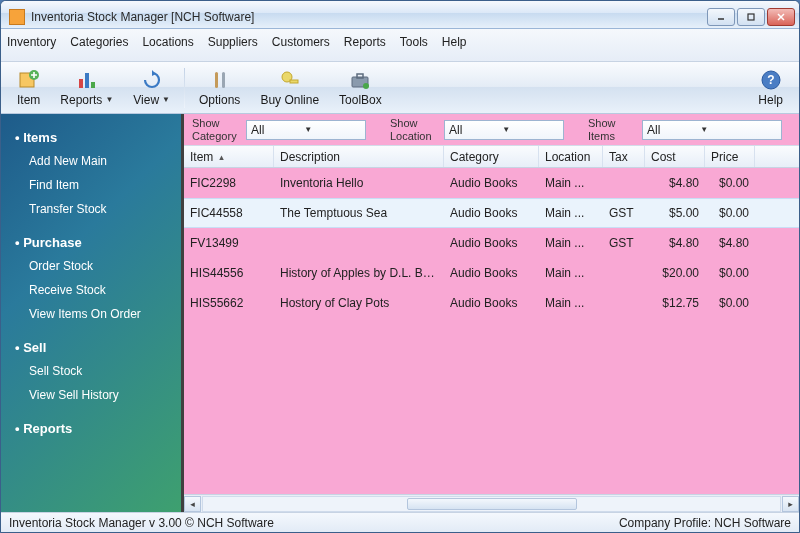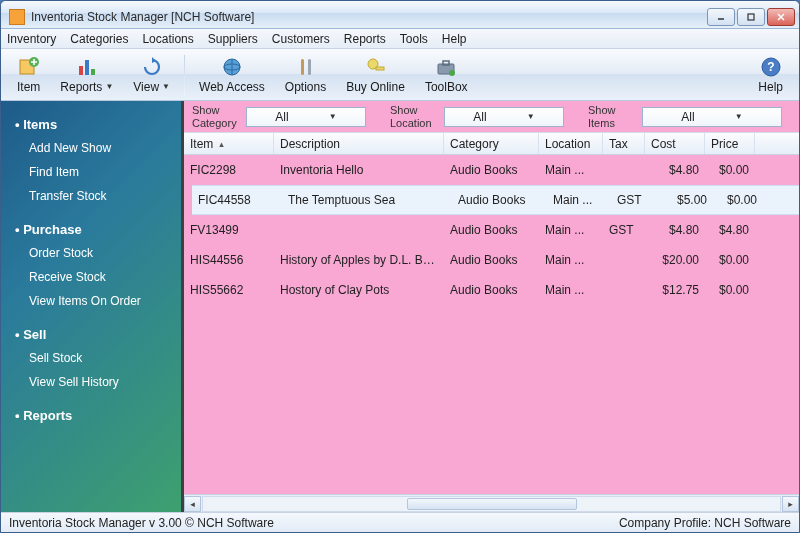--- a/index.html
+++ b/index.html
@@ -5,49 +5,49 @@
 * { box-sizing: border-box; margin: 0; padding: 0; font-family: "Segoe UI", Tahoma, sans-serif; font-size: 12px; }
 body { background: #5a8ac6; display: flex; justify-content: center; align-items: flex-start; }
 .window { width: 800px; height: 533px; background: #fff; border: 1px solid #3b5f8a; border-radius: 6px 6px 0 0; overflow: hidden; display: flex; flex-direction: column; box-shadow: 0 0 8px rgba(0,0,0,0.4); }
 .titlebar { height: 28px; background: linear-gradient(#f6f9fd,#dbe8f7 45%,#c8dbf0 46%,#e6f0fa); display: flex; align-items: center; padding: 4px 4px 0 8px; border-bottom: 1px solid #9bb6d7; }
 .titlebar .appicon { width: 16px; height: 16px; background: #f7a33a; border: 1px solid #c77a1e; margin-right: 6px; }
 .titlebar .title { flex: 1; color: #2a2a2a; }
 .winbtns { display: flex; gap: 2px; }
 .winbtn { width: 28px; height: 18px; border: 1px solid #7e97b8; border-radius: 3px; background: linear-gradient(#f3f7fc,#d2e1f2); display: flex; align-items: center; justify-content: center; }
 .winbtn.close { background: linear-gradient(#f3bcb7,#d96459); border-color: #a03a30; }
 .winbtn svg { width: 10px; height: 10px; }
-.menubar { height: 20px; background: linear-gradient(#f5f8fc,#e6edf7); display: flex; align-items: center; padding: 0 6px; gap: 14px; border-bottom: 1px solid #c7d3e3; }
+.menubar { height: 33px; background: linear-gradient(#f5f8fc,#e6edf7); display: flex; align-items: flex-start; padding: 6px 6px; gap: 14px; border-bottom: 1px solid #c7d3e3; }
 .menubar span { color: #222; cursor: default; }
 .toolbar { height: 52px; background: linear-gradient(#f9fbfe,#e4ecf6 48%,#d4e1f0 49%,#e9f1fa); display: flex; align-items: center; padding: 2px 6px; border-bottom: 1px solid #b8c9df; }
 .tbtn { display: flex; flex-direction: column; align-items: center; justify-content: center; padding: 2px 10px; height: 46px; cursor: default; gap: 2px; }
 .tbtn .ico { width: 22px; height: 22px; display: flex; align-items: center; justify-content: center; }
 .tbtn .lbl { color: #1a1a1a; }
 .tbtn.ddown { flex-direction: column; }
 .tbtn .chev { font-size: 8px; color: #333; }
 .sep { width: 1px; height: 40px; background: linear-gradient(#c3d2e6,#eef4fb); margin: 0 4px; }
 .spacer { flex: 1; }
 .body { flex: 1; display: flex; overflow: hidden; }
 .sidebar { width: 180px; background: linear-gradient(135deg,#1e5b8a 0%,#2a7a9c 35%,#3ea06f 100%); color: #fff; padding: 12px 8px 0 0; }
 .sidebar .group { margin-bottom: 10px; }
 .sidebar .ghead { padding: 4px 14px; font-weight: bold; font-size: 13px; }
 .sidebar .ghead::before { content: "• "; }
 .sidebar .gitem { padding: 5px 14px 5px 28px; cursor: default; }
 .main { flex: 1; display: flex; flex-direction: column; background: #f9a8d4; border-left: 3px solid #404040; }
 .filters { height: 32px; display: flex; align-items: center; padding: 0 8px; gap: 6px; border-bottom: 1px solid #d3dce9; }
 .flabel { color: #333; font-size: 11px; line-height: 1.1; width: 48px; }
-.combo { display: flex; align-items: center; height: 20px; border: 1px solid #9db4d1; background: linear-gradient(#fff,#f0f5fb); padding: 0 4px; width: 120px; justify-content: center; gap: 40px; }
+.combo { display: flex; align-items: center; height: 20px; border: 1px solid #9db4d1; background: linear-gradient(#fff,#f0f5fb); padding: 0 4px; width: 120px; justify-content: flex-start; gap: 40px; }
 .combo .cval { color: #222; }
 .combo .cbtn { font-size: 8px; color: #333; }
 .tablewrap { flex: 1; overflow: hidden; display: flex; flex-direction: column; }
 .thead { display: flex; height: 22px; background: linear-gradient(#fafcfe,#e7eef8); border-bottom: 1px solid #c7d3e3; }
 .thead .th { border-right: 1px solid #d7e1ef; display: flex; align-items: center; padding: 0 6px; color: #222; }
 .thead .th.sort::after { content: "▴"; margin-left: 6px; font-size: 9px; color: #555; }
 .rows { flex: 1; overflow-y: auto; }
 .trow { display: flex; height: 30px; align-items: center; }
-.trow:nth-child(2) { background: #eaf3fc; border-top: 1px solid #c8def5; border-bottom: 1px solid #c8def5; margin-left: 8px; }
+.trow:nth-child(2) { background: #eaf3fc; border-top: 1px solid #c8def5; border-bottom: 1px solid #c8def5; }
 .td { padding: 0 6px; color: #222; overflow: hidden; white-space: nowrap; text-overflow: ellipsis; }
 .c-item{width:90px}.c-desc{width:170px}.c-cat{width:95px}.c-loc{width:64px}.c-tax{width:42px}.c-cost{width:60px;text-align:right}.c-price{width:50px;text-align:right}
 .hscroll { height: 18px; background: #e8eef7; display: flex; align-items: center; border-top: 1px solid #c7d3e3; }
 .hscroll .arrow { width: 17px; height: 16px; background: linear-gradient(#f4f8fd,#d8e4f2); border: 1px solid #b3c5dd; display:flex;align-items:center;justify-content:center;font-size:9px;color:#444;}
 .hscroll .track { flex: 1; height: 16px; background: #eef3fa; border: 1px solid #cfdbeb; margin: 0 1px; display:flex; align-items:center; justify-content:center;}
 .hscroll .thumb { width: 170px; height: 12px; background: linear-gradient(#f3f7fc,#d6e3f2); border: 1px solid #b3c5dd; border-radius:2px;}
 .statusbar { height: 20px; background: linear-gradient(#f4f8fd,#e2ebf6); border-top: 1px solid #c7d3e3; display: flex; align-items: center; padding: 0 8px; justify-content: space-between; color: #222; }
 </style>
 </head>
 <body>
@@ -121,30 +121,20 @@
         </div>
       <div style="display:flex;align-items:center;gap:3px">
           <span class="lbl">View</span>
           <span class="chev">▼</span>
         </div>
     </div>
     <div class="sep"></div>
     <div class="tbtn">
       <div class="ico">
           <svg viewBox="0 0 22 22">
-            <circle cx="11" cy="11" r="8" fill="#5aa0d8" stroke="#2a6aa0"></circle>
-            <ellipse cx="11" cy="11" rx="8" ry="3" fill="none" stroke="#2a6aa0"></ellipse>
-            <line x1="11" y1="3" x2="11" y2="19" stroke="#2a6aa0"></line>
-          </svg>
-        </div>
-      <div class="lbl">Web Access</div>
-    </div>
-    <div class="tbtn">
-      <div class="ico">
-          <svg viewBox="0 0 22 22">
             <rect x="6" y="3" width="3" height="16" rx="1.5" fill="#c49a5a"></rect>
             <rect x="13" y="3" width="3" height="16" rx="1.5" fill="#9aa6b3"></rect>
           </svg>
         </div>
       <div class="lbl">Options</div>
     </div>
     <div class="tbtn">
       <div class="ico">
           <svg viewBox="0 0 22 22">
             <circle cx="8" cy="8" r="5" fill="#ead86a" stroke="#c4a830"></circle>
@@ -172,21 +162,21 @@
           </svg>
         </div>
       <div class="lbl">Help</div>
     </div>
   </div>
 
   <div class="body">
     <div class="sidebar">
       <div class="group">
         <div class="ghead">Items</div>
-        <div class="gitem">Add New Show</div>
+        <div class="gitem">Add New Main</div>
         <div class="gitem">Find Item</div>
         <div class="gitem">Transfer Stock</div>
       </div>
       <div class="group">
         <div class="ghead">Purchase</div>
         <div class="gitem">Order Stock</div>
         <div class="gitem">Receive Stock</div>
         <div class="gitem">View Items On Order</div>
       </div>
       <div class="group">

